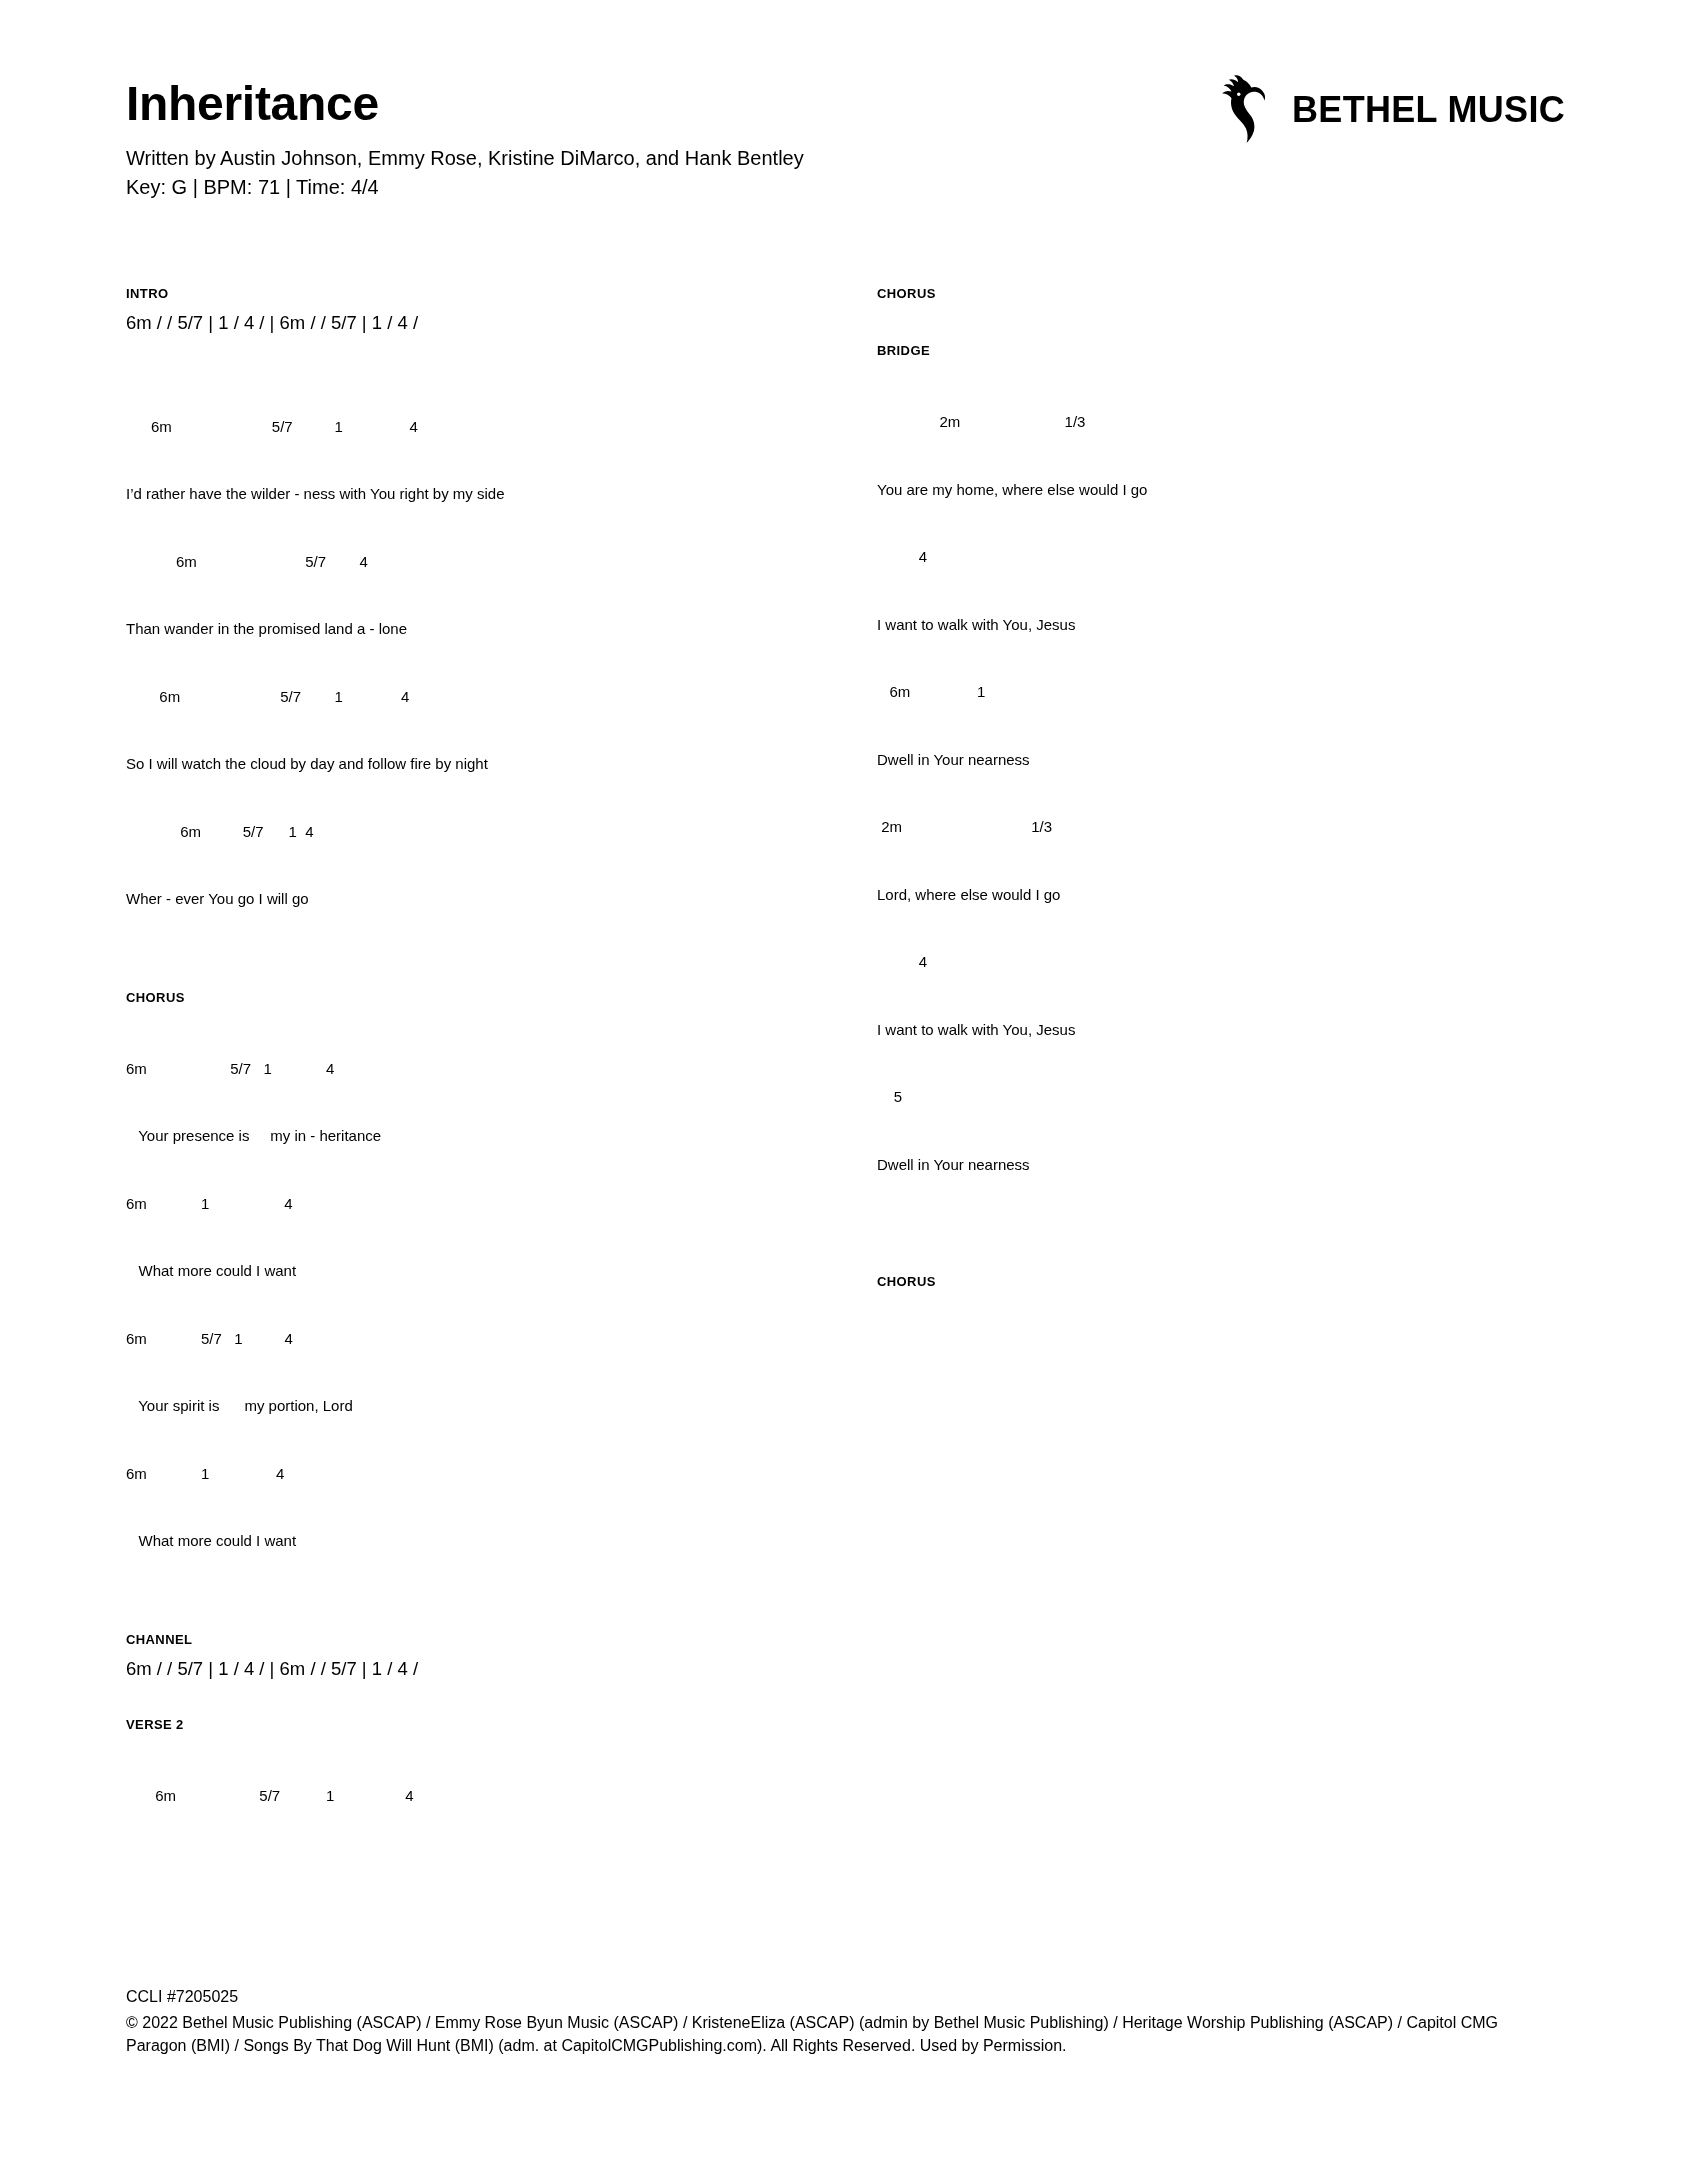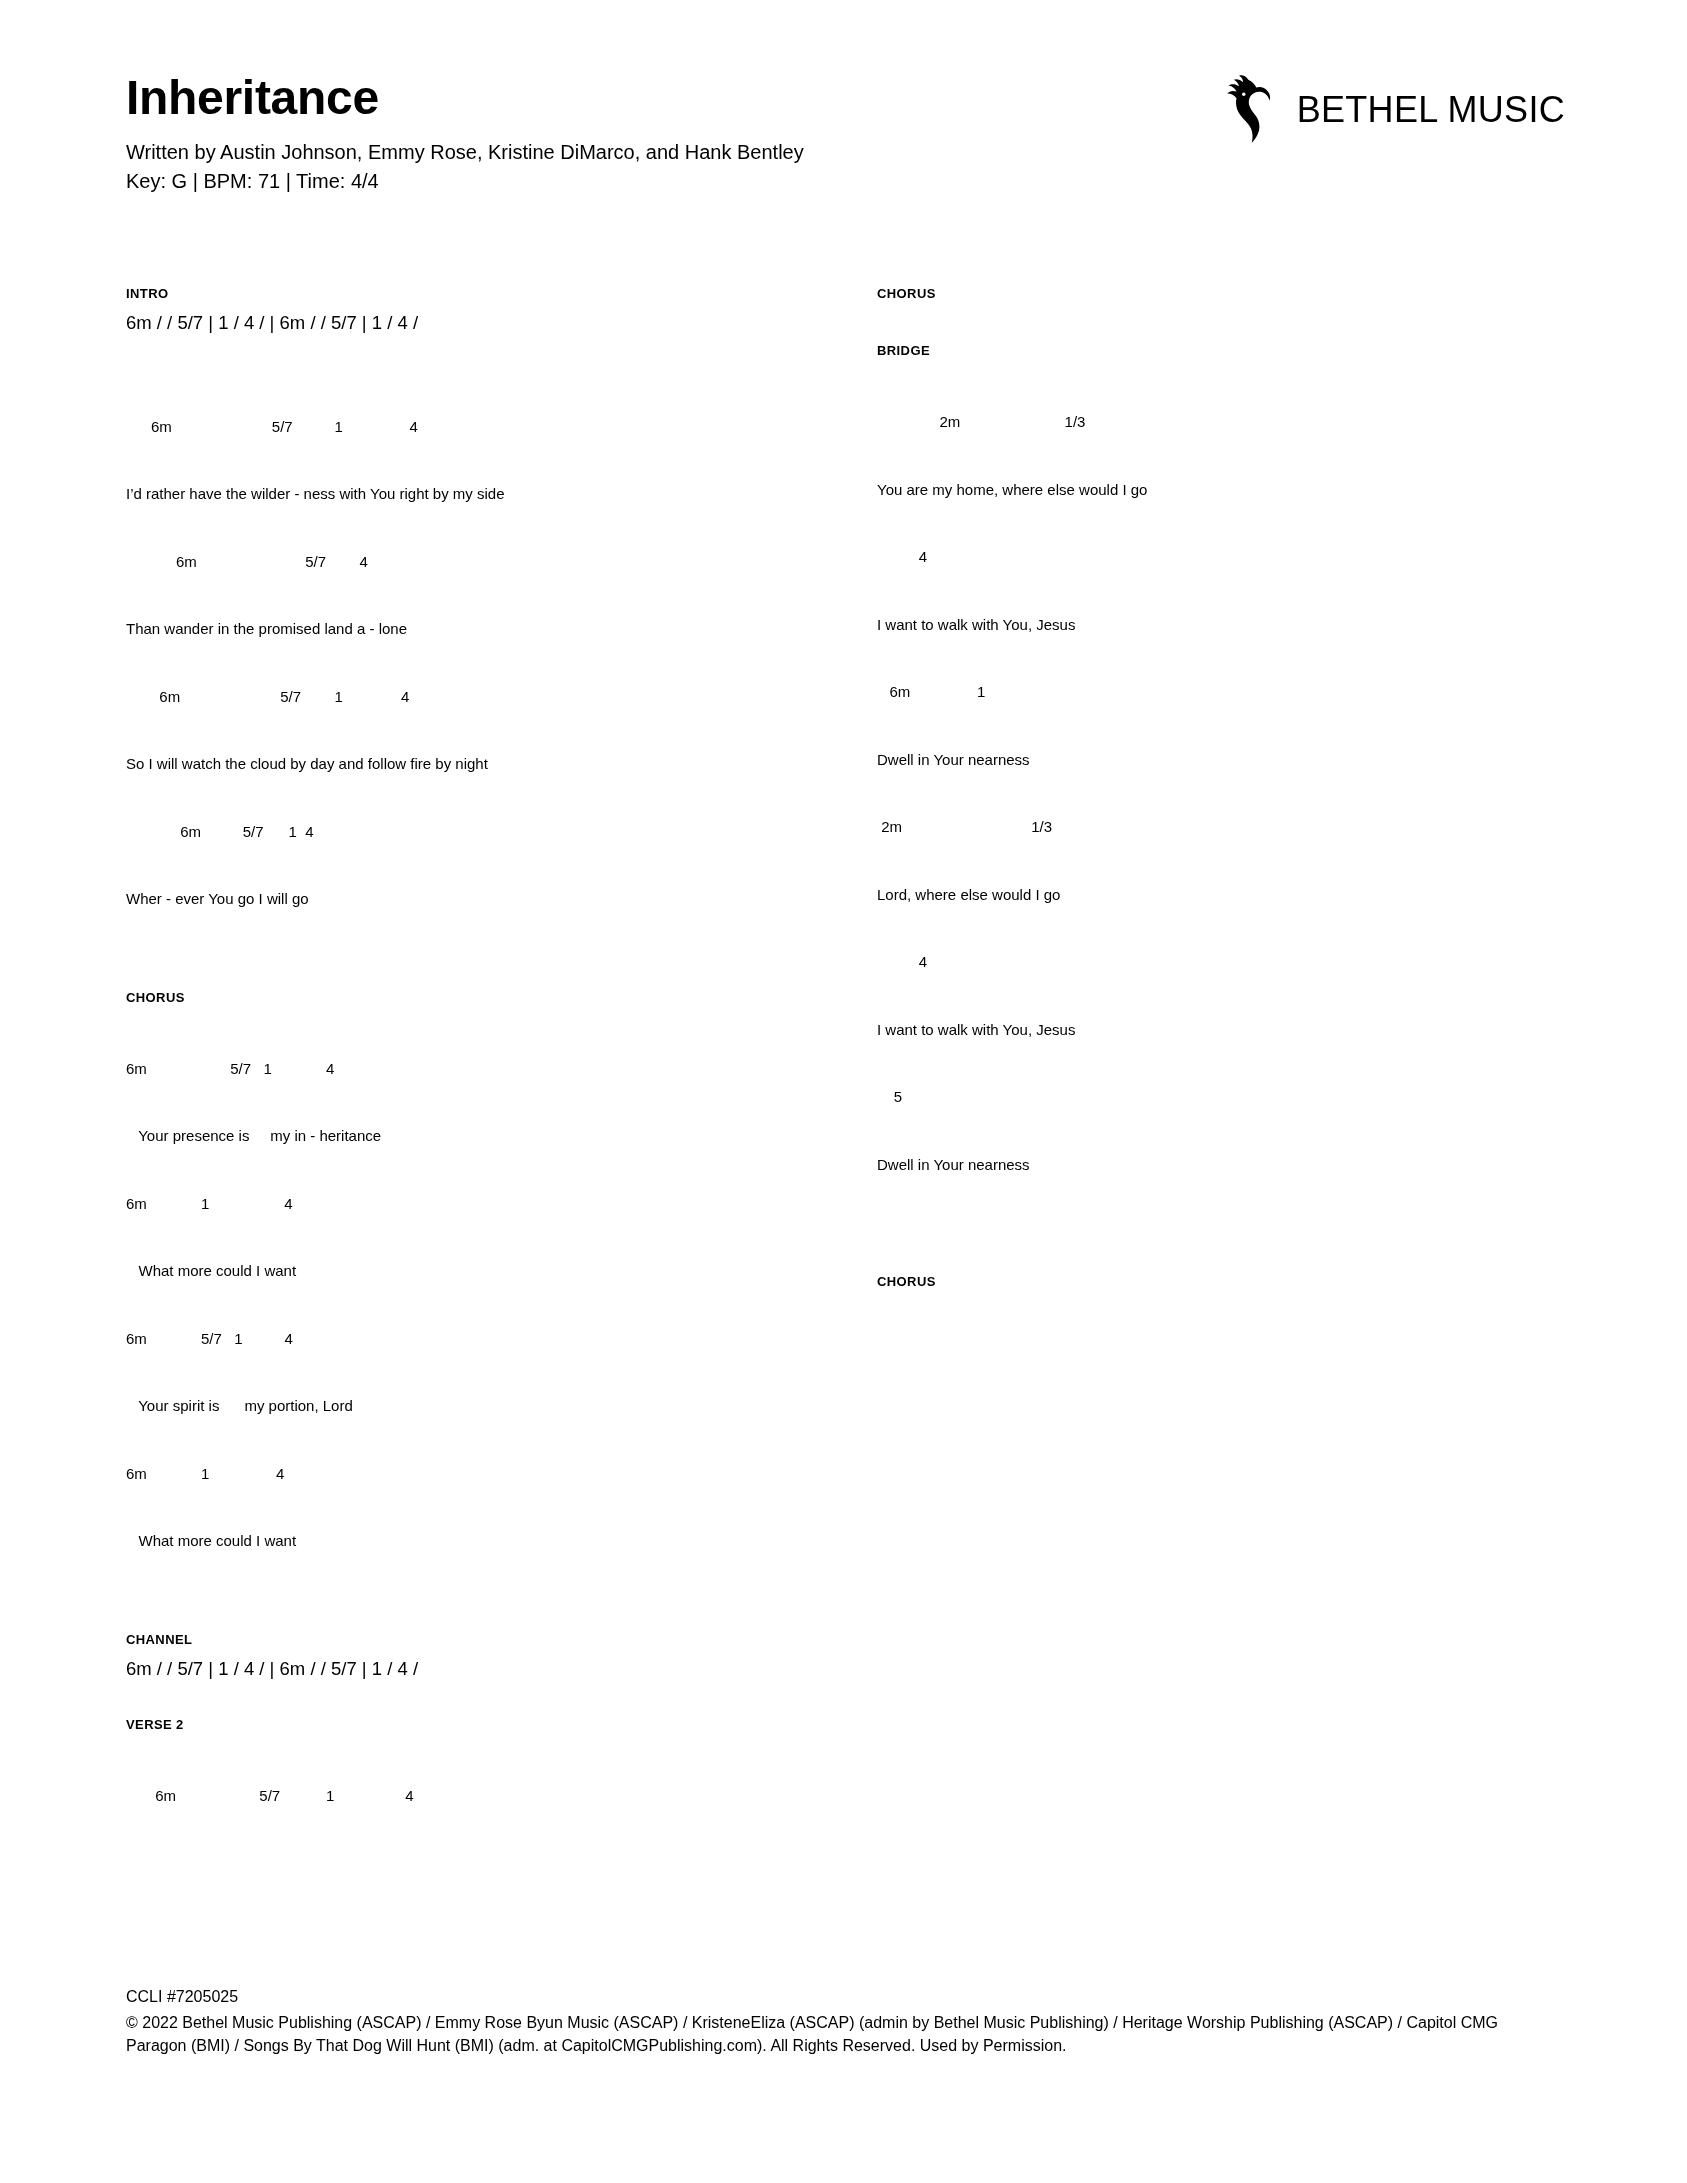--- a/index.html
+++ b/index.html
@@ -20,21 +20,21 @@
     top: 0; left: 0;
     width: 1687px;
     height: 2183px;
     background: #fff;
   }
 
   
   .header {
     position: absolute;
     left: 126px;
-    top: 73px;
+    top: 79px;
     width: 1442px;
   }
   .song-title {
     font-size: 48px;
     font-weight: bold;
     letter-spacing: -0.3px;
     line-height: 1.05;
     margin: 0;
   }
   .credits {
@@ -57,21 +57,21 @@
     gap: 17px;
   }
   .logo-mark {
     width: 58px;
     height: 74px;
     flex: none;
   }
   .logo-text {
     font-size: 36px;
     letter-spacing: 0.3px;
-    font-weight: 400;
+    font-weight: 700;
     white-space: nowrap;
   }
 
   
   .col {
     position: absolute;
     top: 286px;
   }
   .col-left  { left: 126px;  width: 734px; }
   .col-right { left: 877px; width: 695px; }

